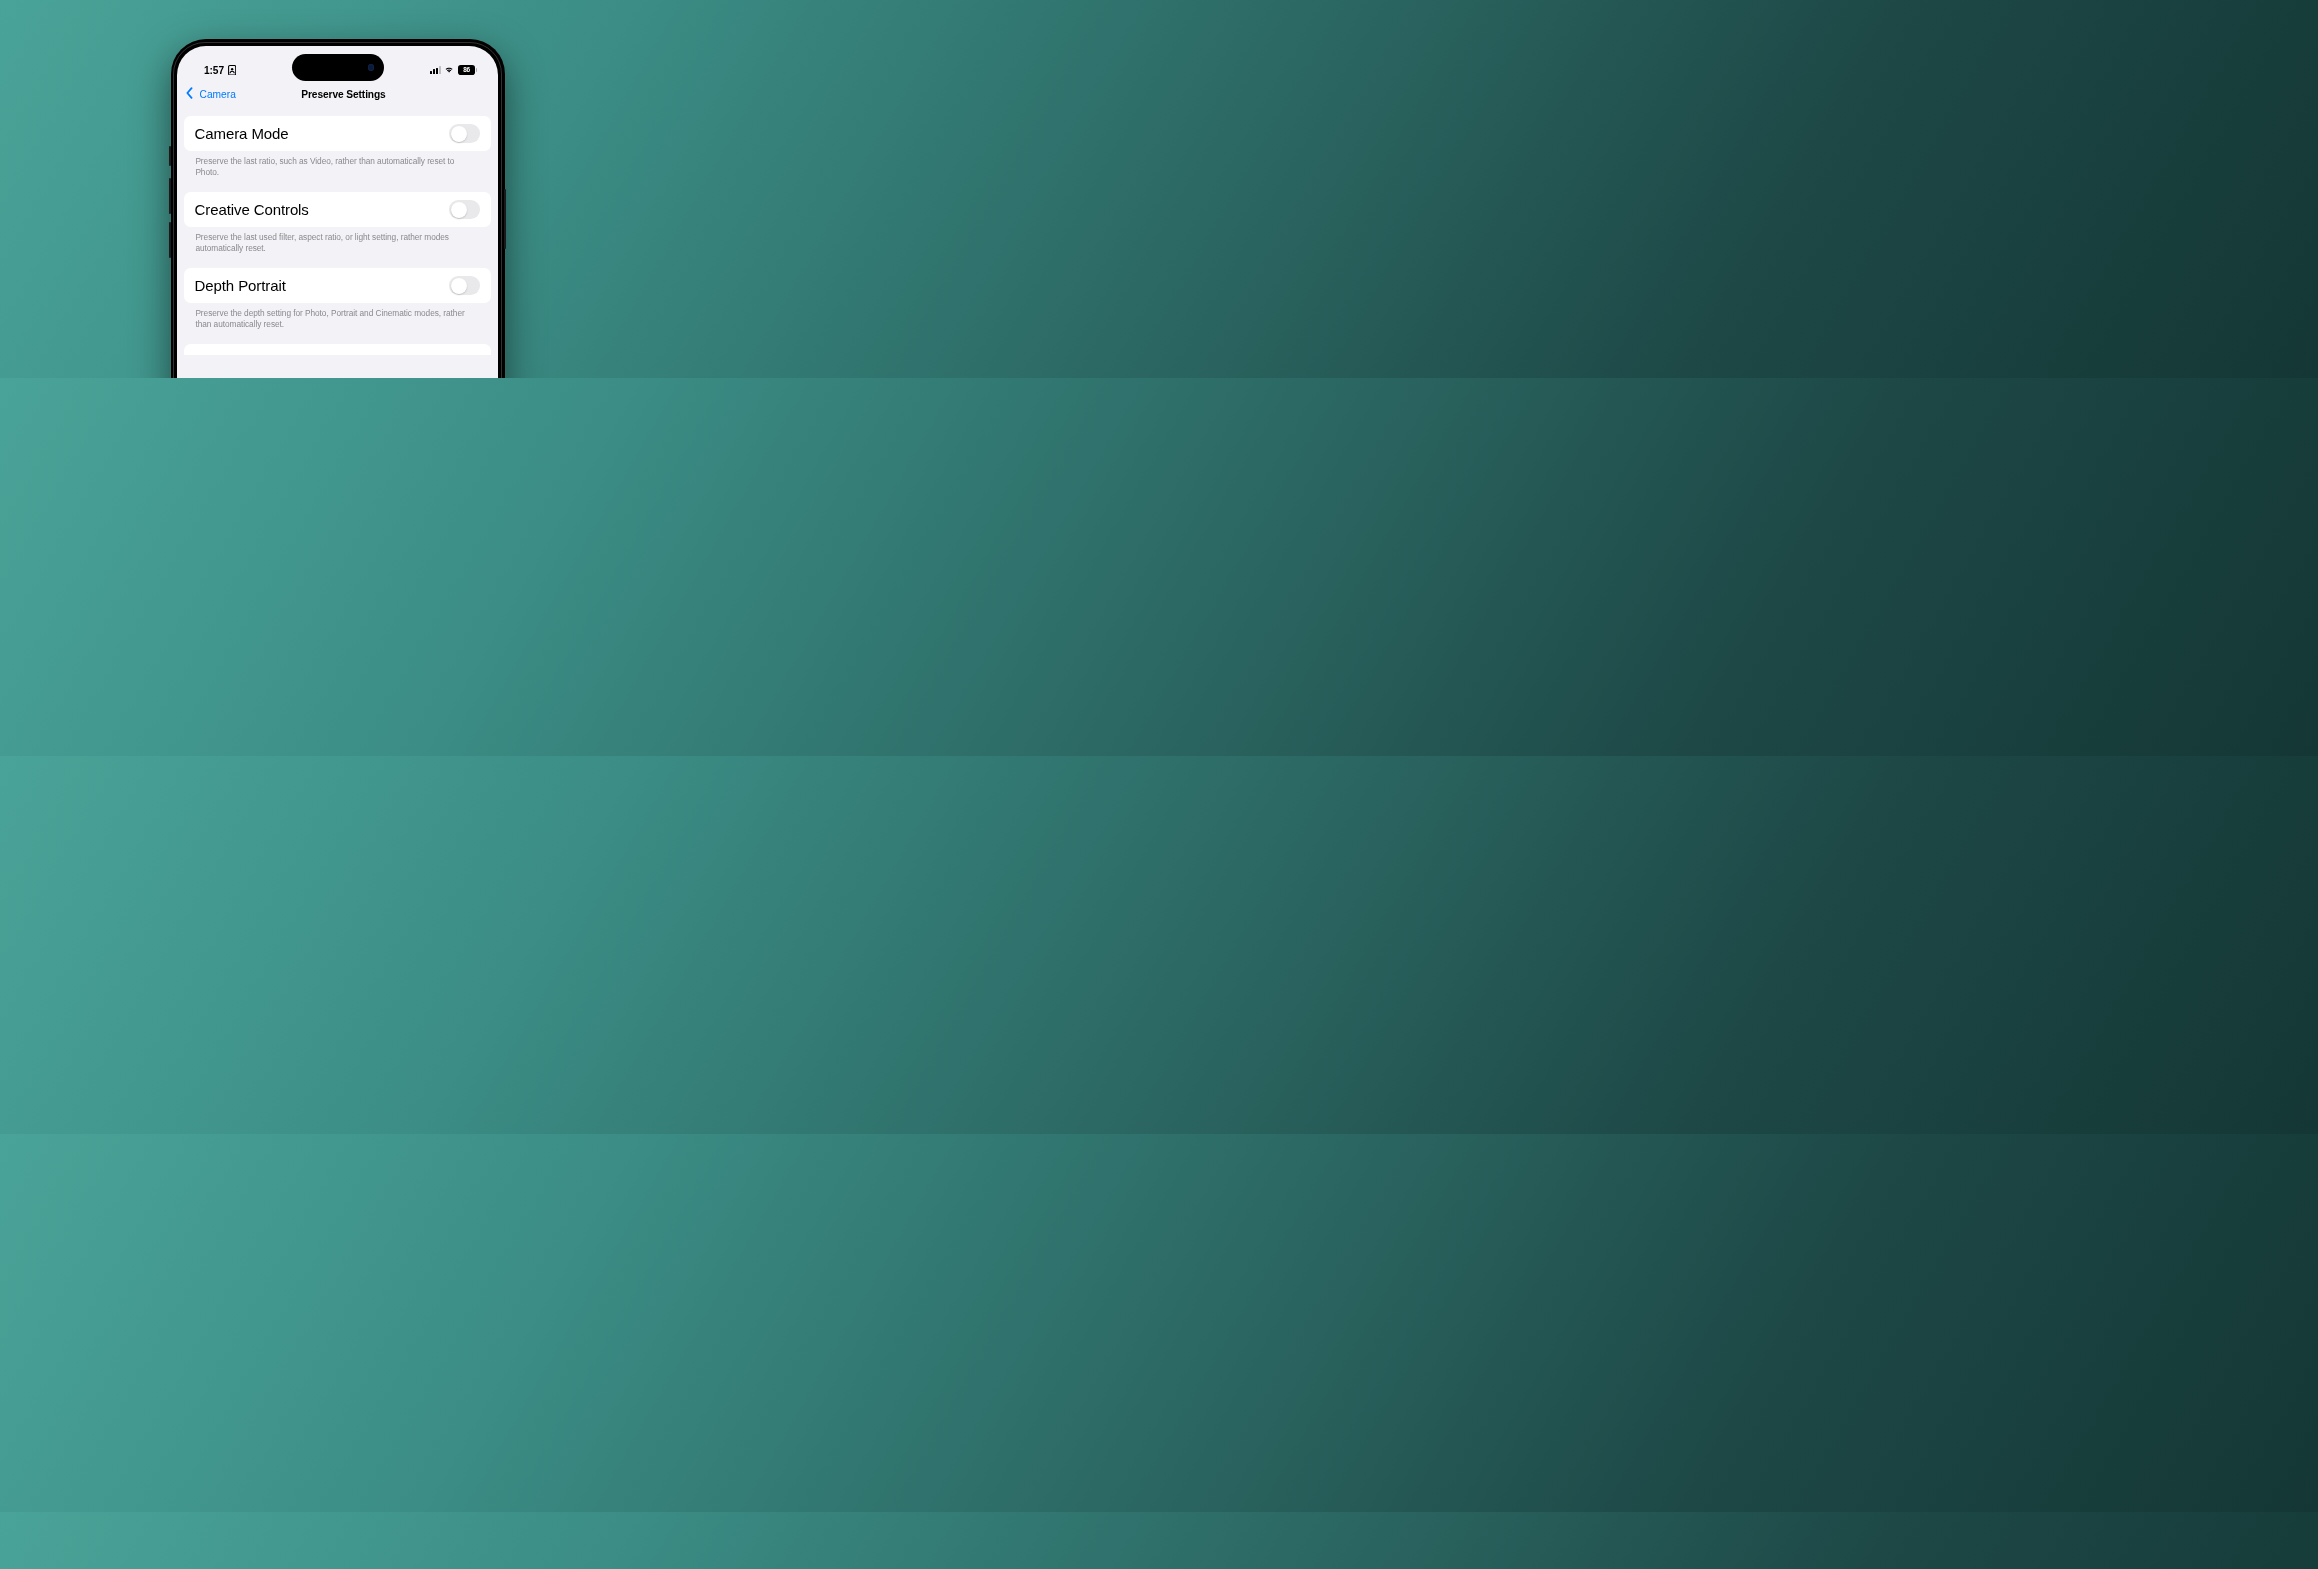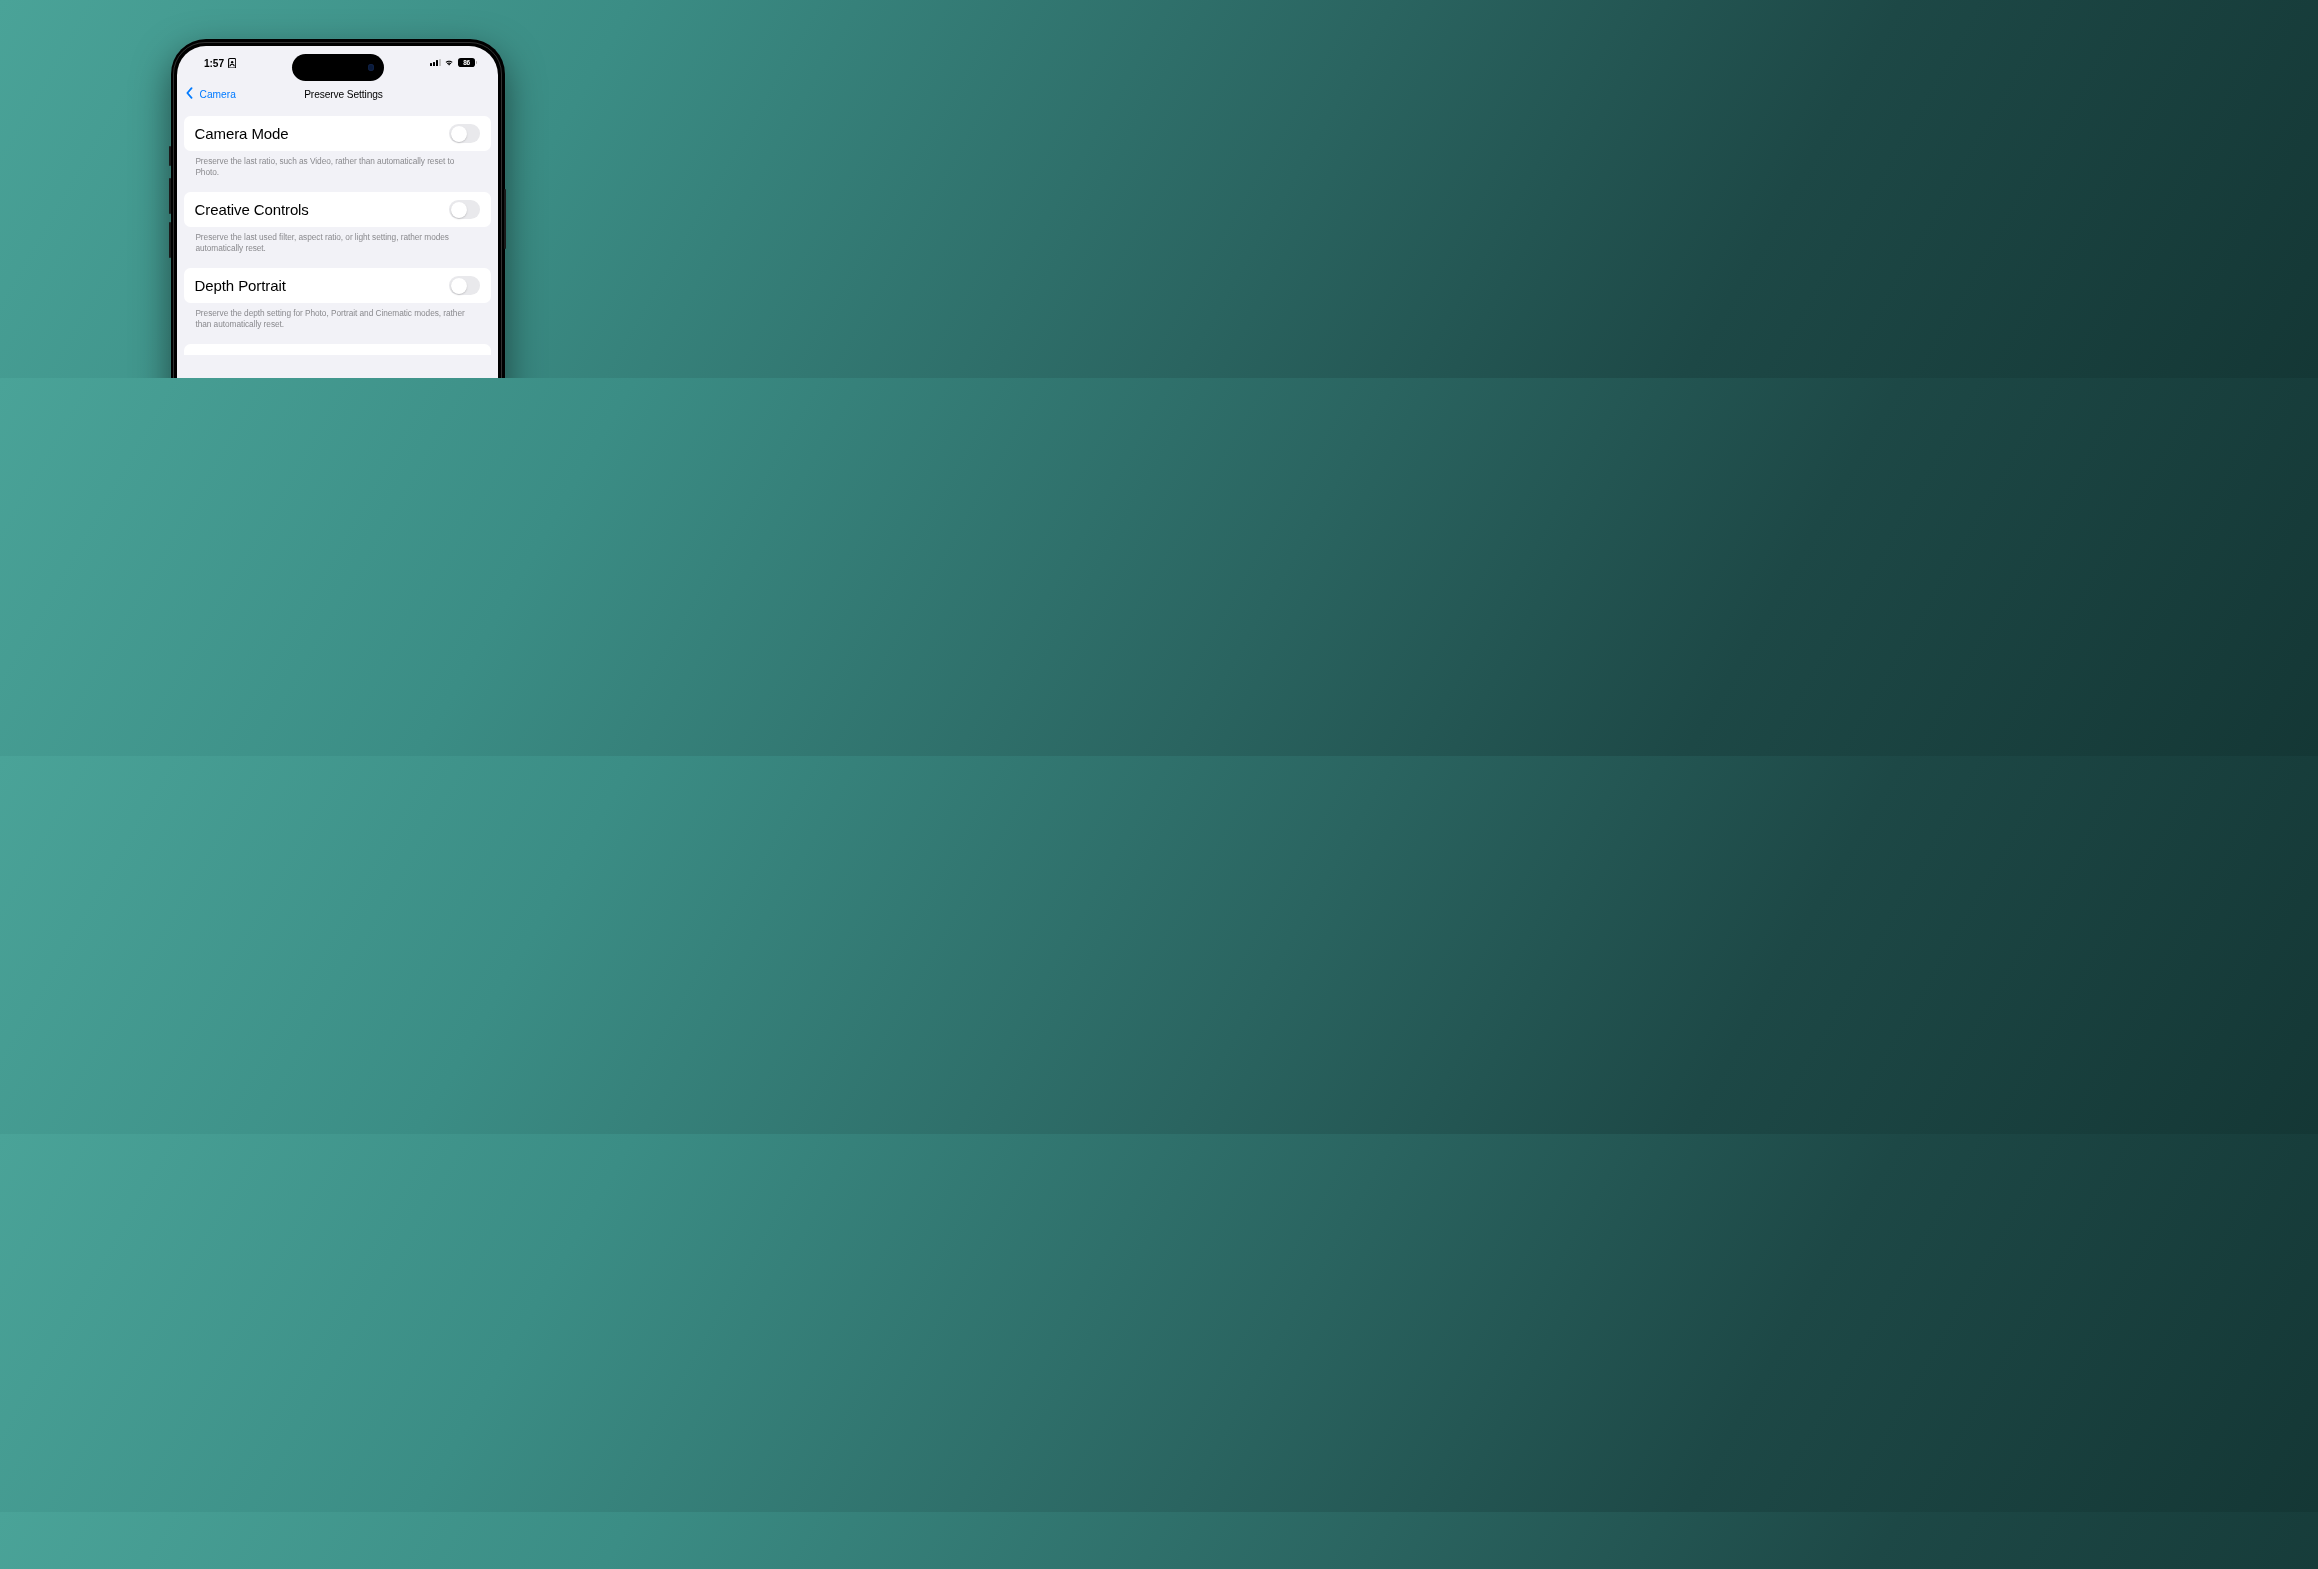--- a/index.html
+++ b/index.html
@@ -71,21 +71,21 @@
     .notch-camera {
       width: 6.5px;
       height: 6.5px;
       background: #0a1a3a;
       border-radius: 50%;
       box-shadow: inset 0 0 1.4px rgba(100,150,255,0.3);
     }
     .status-bar {
       display: flex;
       justify-content: space-between;
-      align-items: flex-start;
+      align-items: center;
       padding: 12px 21.3px 0 27px;
       height: 37px;
     }
     .status-left {
       display: flex;
       align-items: center;
       gap: 3.7px;
       font-size: 10.2px;
       font-weight: 600;
       letter-spacing: -0.1px;
@@ -164,21 +164,21 @@
     .back-chevron svg {
       width: 8.3px;
       height: 12px;
     }
     .nav-title {
       position: absolute;
       left: 12px;
       right: 0;
       text-align: center;
       font-size: 10.2px;
-      font-weight: 400;
+      font-weight: 700;
       color: #000;
       letter-spacing: -0.1px;
     }
     .settings-list {
       padding: 8.3px 7.4px 0 7.4px;
     }
     .setting-card {
       background: #fff;
       border-radius: 6.5px;
       padding: 8.3px 10.2px;

